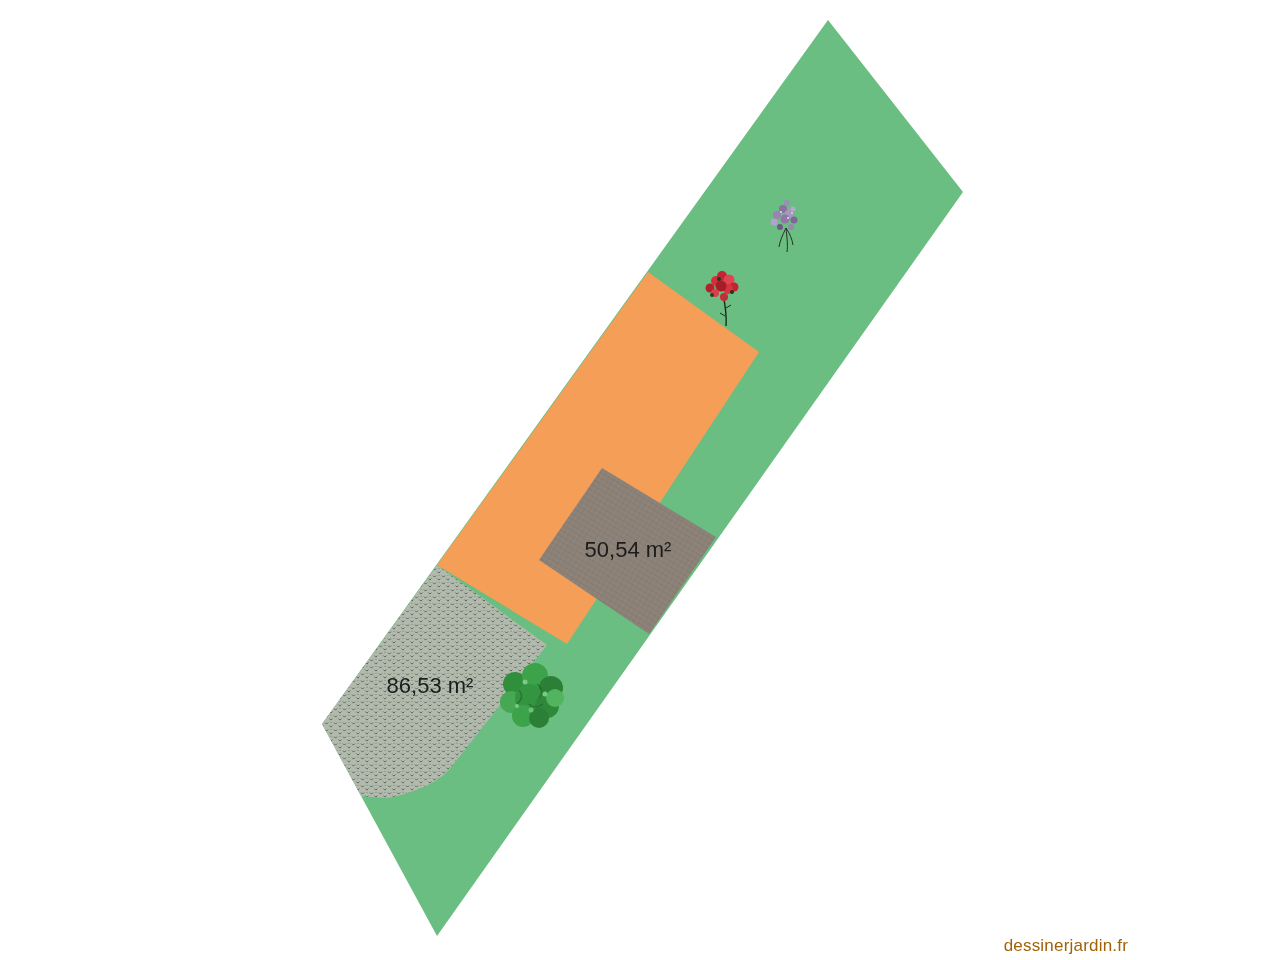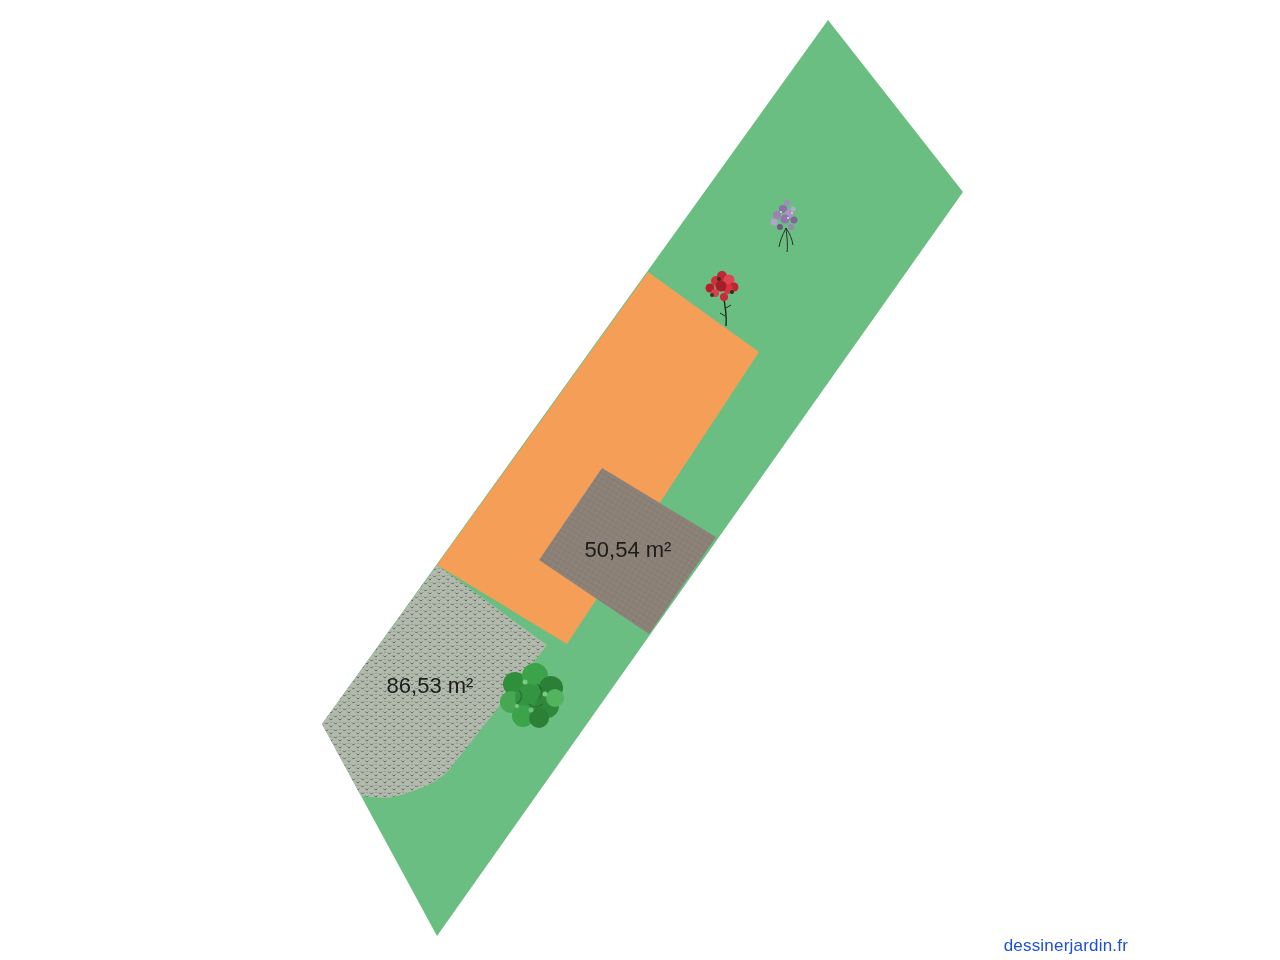--- a/index.html
+++ b/index.html
@@ -120,15 +120,15 @@
         <circle cx="22" cy="2" r="9" fill="#52b45e"></circle>
         <path d="M-14,-6 q6,8 -2,14 M4,-12 q8,6 2,14 M10,8 q-8,6 -14,0" stroke="#1e5c26" stroke-width="1.2" fill="none" opacity="0.6"></path>
         <circle cx="-8" cy="-14" r="2.5" fill="#7cc985"></circle>
         <circle cx="12" cy="-2" r="2.5" fill="#7cc985"></circle>
         <circle cx="-2" cy="14" r="2.5" fill="#6fc07a"></circle>
         <circle cx="-16" cy="10" r="2" fill="#7cc985"></circle>
       </g>
     </g>
   </svg>
 
-  <div class="watermark" style="color:#1d4ed8;margin-left:36px;" title="dessinerjardin.fr">dessinerjardin.fr</div>
+  <div class="watermark" style="color:#a16207;margin-left:36px;" title="dessinerjardin.fr">dessinerjardin.fr</div>
 
 </div>
 
 </body></html>

